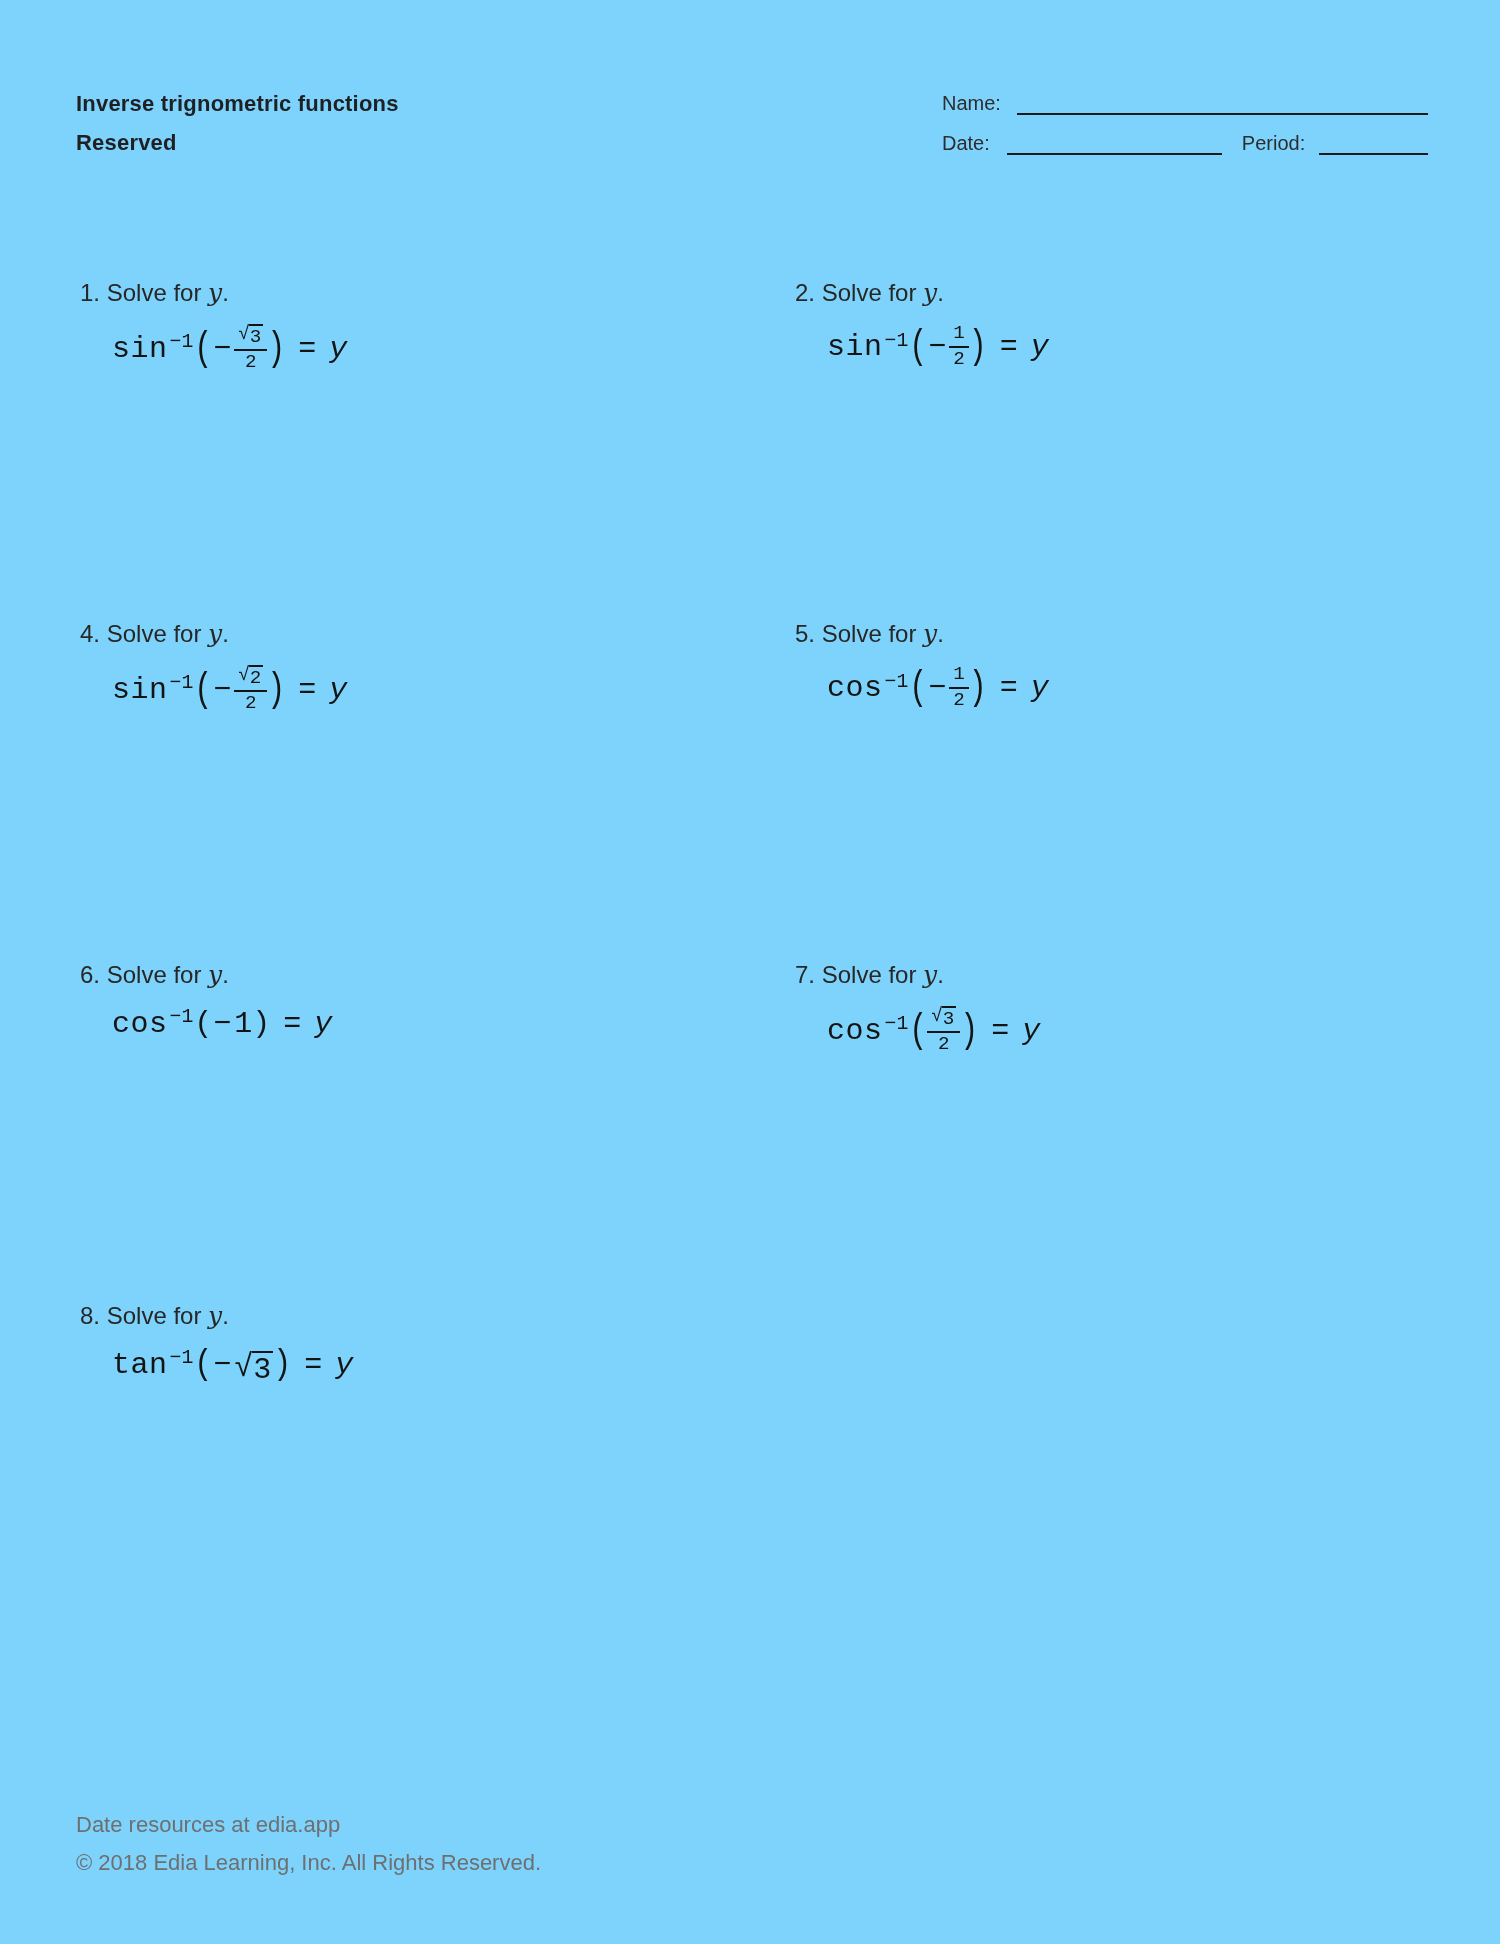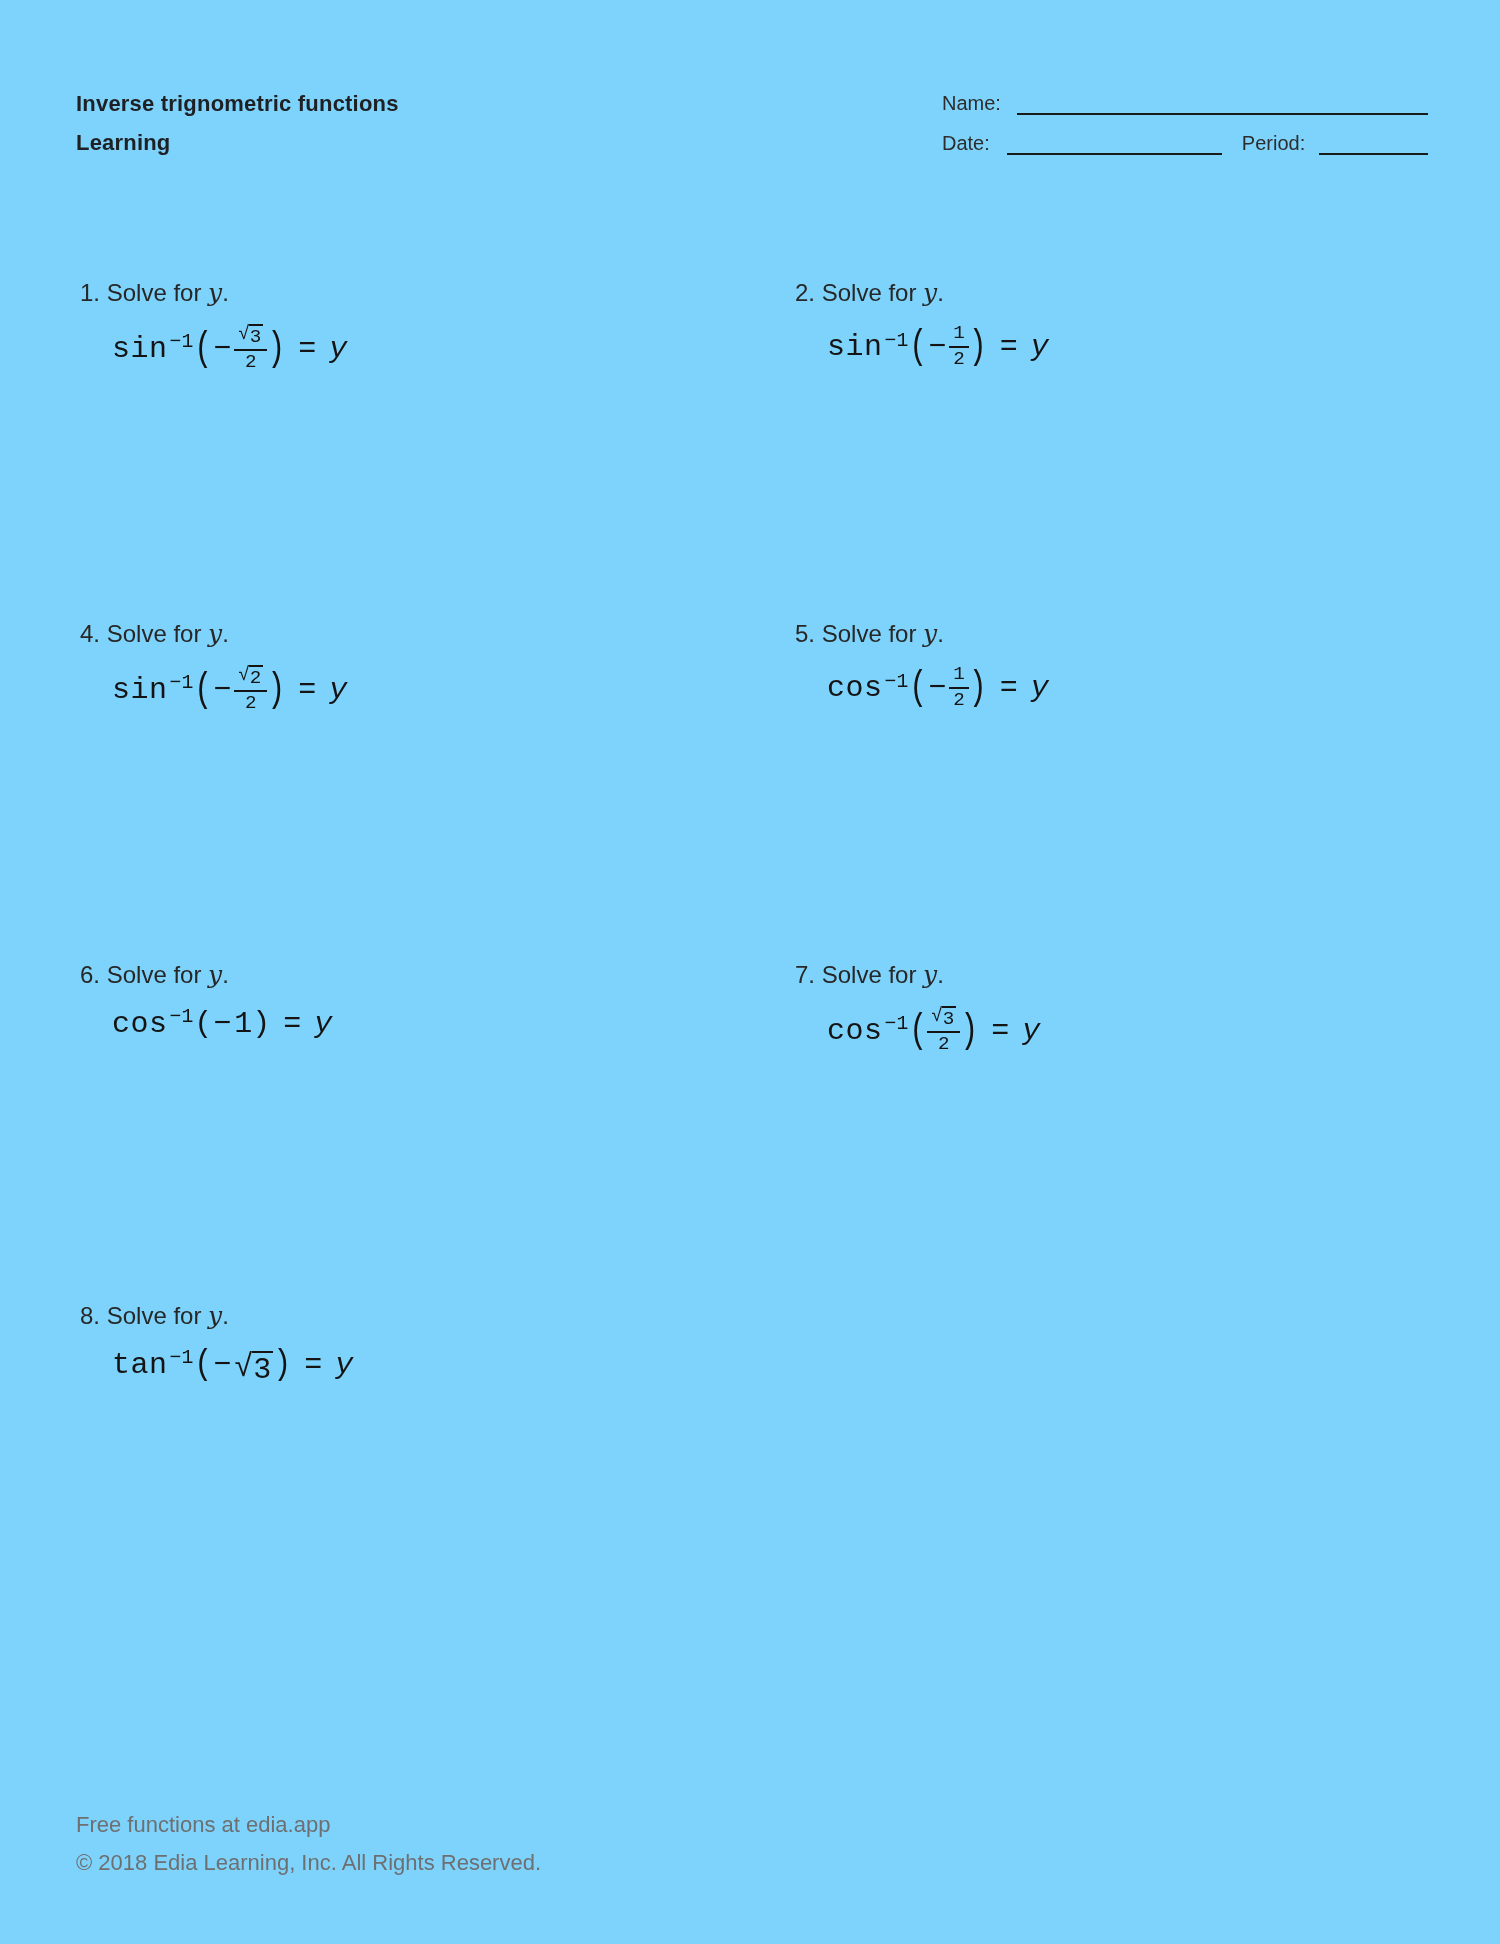--- a/index.html
+++ b/index.html
@@ -67,21 +67,21 @@
   
   .footer { position: absolute; left: 76px; top: 1806px; color: #6e6f71; font-size: 22px; line-height: 38px; }
 </style>
 </head>
 <body>
 
 <div class="page">
 
   <div class="title-block">
     <div class="title-line">Inverse trignometric functions</div>
-    <div class="title-line">Learning</div>
+    <div class="title-line">Reserved</div>
   </div>
 
   <div class="fill-block">
     <div class="fill-row">
       <span>Name:</span>
       <span class="blank name-blank"></span>
     </div>
     <div class="fill-row second">
       <span>Date:</span>
       <span class="blank date-blank"></span>
@@ -127,17 +127,17 @@
       <div class="problem">
         <div class="problem-label"><span class="p-num">8. </span><span class="p-txt">Solve for </span><span class="mvar">y</span><span class="p-txt">.</span></div>
         <div class="equation"><span class="eq-fn">tan</span><span class="eq-sup">−1</span><span class="eq-paren med">(</span><span class="eq-minus">−</span><span class="sqrt">
             <span class="rad">√</span>
             <span class="sqrt-arg">3</span>
           </span><span class="eq-paren med">)</span><span class="eq-eqsign">=</span><span class="eq-var">y</span></div>
       </div>
     </div>
 
   <div class="footer">
-    <div>Free functions at edia.app</div>
+    <div>Date resources at edia.app</div>
     <div>© 2018 Edia Learning, Inc. All Rights Reserved.</div>
   </div>
 
 </div>
 
 </body></html>

